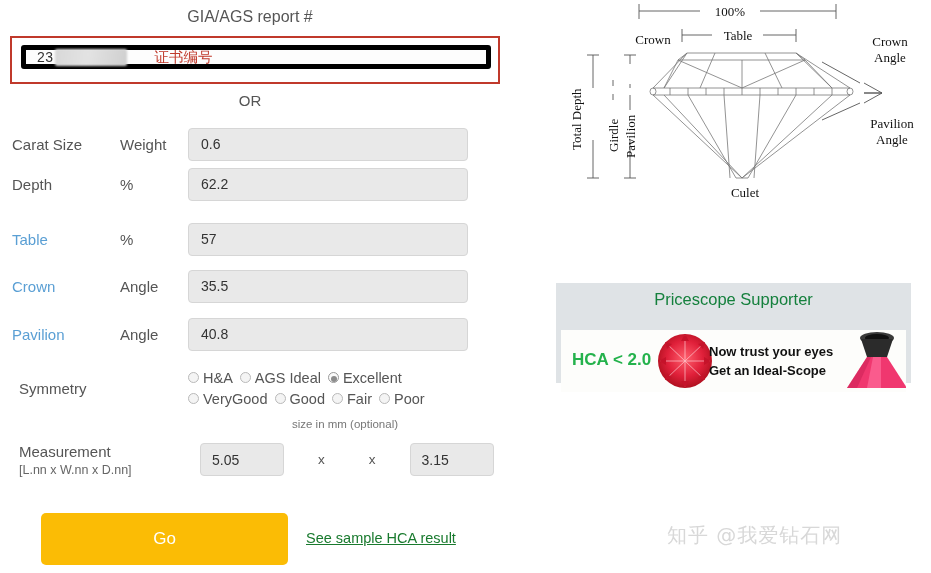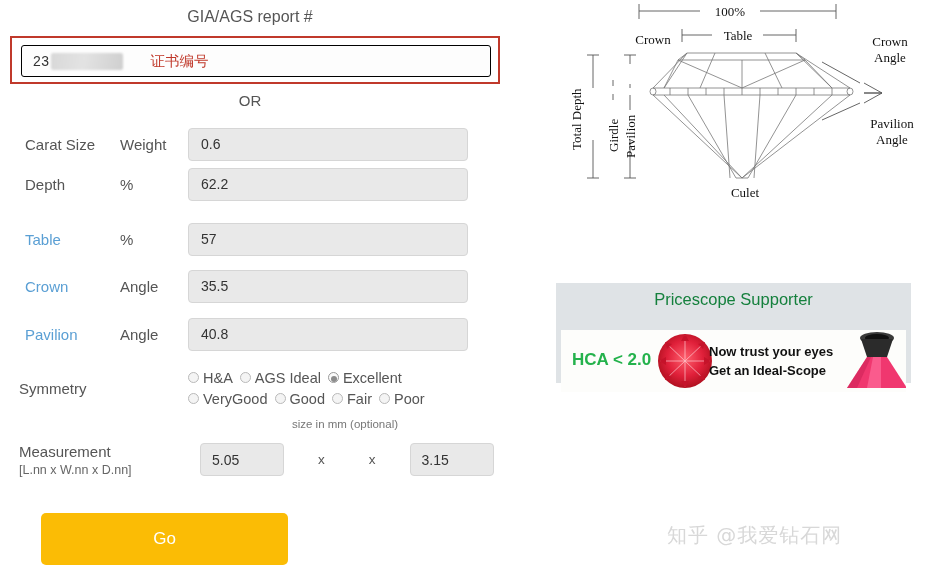--- a/index.html
+++ b/index.html
@@ -33,23 +33,23 @@
   #report-box {
     position: absolute;
     left: 10px; top: 36px;
     width: 490px; height: 48px;
     border: 2px solid #c0392b;
     background: #fff;
   }
   #report-input-wrap {
     position: absolute;
     left: 9px; top: 7px;
-    width: 470px; height: 32px;
+    width: 470px; height: 24px;
     background: #fdfdfd;
-    border: 1px solid #000000;
+    border: 5px solid #000000;
     border-radius: 3px;
     display: flex;
     align-items: center;
   }
   #report-number {
     font-size: 14px;
     color: #333;
     margin-left: 11px;
     letter-spacing: .5px;
   }
@@ -79,21 +79,21 @@
   .row {
     position: absolute;
     left: 0;
     width: 500px;
     height: 36px;
     display: flex;
     align-items: center;
   }
   .lbl-name {
     width: 120px;
-    padding-left: 25px;
+    padding-left: 12px;
     font-size: 15px;
     color: #555;
   }
   .lbl-name.link { color: #5a9fd4; }
   .lbl-unit {
     width: 68px;
     font-size: 15px;
     color: #555;
   }
   .fld {
@@ -382,20 +382,21 @@
     </div>
     <div id="measure-fields">
       <span class="mfld">5.05</span>
       <span class="mx">x</span>
       <span class="mx">x</span>
       <span class="mfld">3.15</span>
     </div>
   </div>
 
   <button id="go-button">Go</button>
+  <a id="sample-link">See sample HCA result</a>
 </div>
 
 <div id="diagram">
   <svg width="371" height="210" viewBox="0 0 371 210">
     <g stroke="#555" fill="none" stroke-width="0.9">
 
       <line x1="79" y1="11" x2="140" y2="11"></line>
       <line x1="200" y1="11" x2="276" y2="11"></line>
       <line x1="79" y1="4" x2="79" y2="19"></line>
       <line x1="276" y1="4" x2="276" y2="19"></line>

